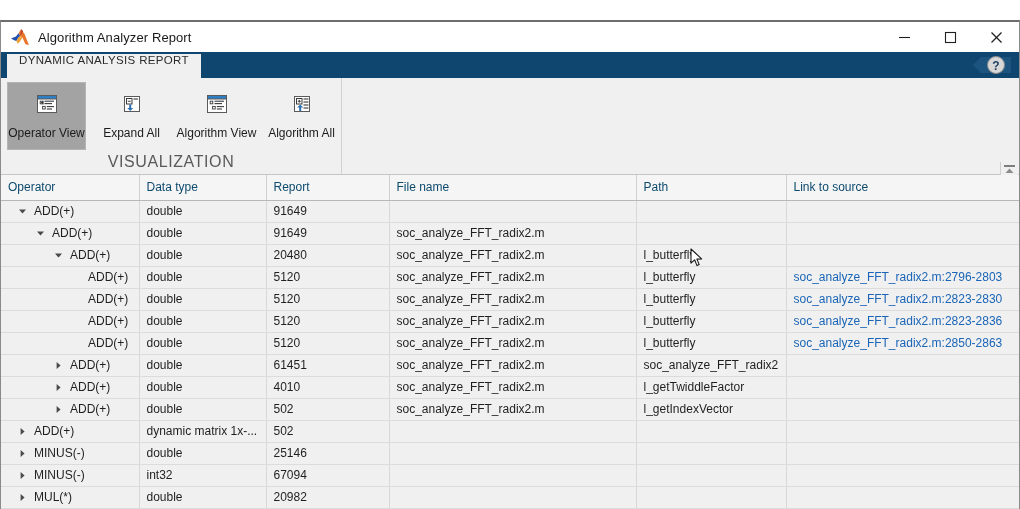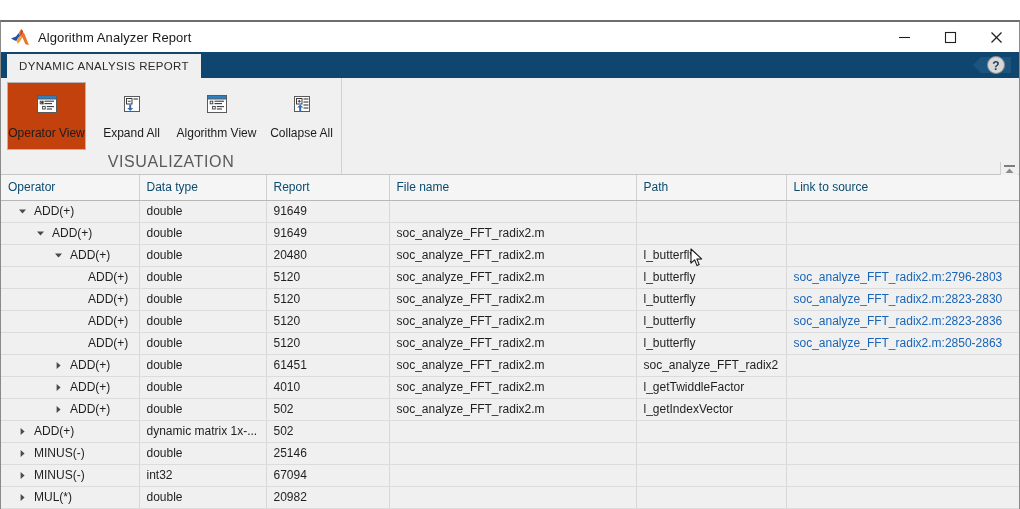--- a/index.html
+++ b/index.html
@@ -67,21 +67,21 @@
   }
   .tab {
     height: 24px;
     margin-left: 6px;
     padding: 0 12px;
     background: #f0f0f0;
     color: #2b2b2b;
     font-size: 11.5px;
     letter-spacing: 0.35px;
     display: flex;
-    align-items: center;
+    align-items: flex-start;
     box-sizing: border-box;
   }
   .help-wrap {
     position: absolute;
     right: 8px;
     top: 2px;
     width: 46px;
     height: 22px;
   }
   .help-wrap svg { display:block; }
@@ -113,21 +113,21 @@
     padding: 6px 4px 4px 4px;
     margin-left: 6px;
     display: flex;
     flex-direction: column;
     align-items: center;
     box-sizing: border-box;
     background: transparent;
     border: 1px solid transparent;
   }
   .ribbon-btn.selected {
-    background: #c2410c;
+    background: #a3a3a3;
     border: 1px solid #b4b4b4;
     height: 68px;
   }
   .ribbon-btn .ico {
     width: 32px; height: 32px;
     margin-bottom: 5px;
   }
   .ribbon-btn .lbl {
     font-size: 12px;
     color: #1c1c1c;
@@ -339,21 +339,21 @@
               <rect x="10.5" y="9.5" width="5.5" height="5.5" fill="none" stroke="#3a3a3a" stroke-width="1"></rect>
               <line x1="11.8" y1="12.25" x2="14.7" y2="12.25" stroke="#3a3a3a" stroke-width="1"></line>
               <line x1="13.25" y1="10.8" x2="13.25" y2="13.7" stroke="#3a3a3a" stroke-width="1"></line>
               <line x1="17.5" y1="10" x2="22.5" y2="10" stroke="#3a3a3a" stroke-width="1.1"></line>
               <line x1="17.5" y1="13" x2="22.5" y2="13" stroke="#3a3a3a" stroke-width="1.1"></line>
               <line x1="17.5" y1="16" x2="22.5" y2="16" stroke="#3a3a3a" stroke-width="1.1"></line>
               <line x1="17.5" y1="19" x2="22.5" y2="19" stroke="#3a3a3a" stroke-width="1.1"></line>
               <path d="M13.2 22 L13.2 18.6 L11.2 18.6 L14.2 15.6 L17.2 18.6 L15.2 18.6 L15.2 22 Z" fill="#2f6fb5"></path>
             </svg>
           </div>
-          <div class="lbl">Collapse All</div>
+          <div class="lbl">Algorithm All</div>
         </div>
 
       </div>
       <div class="group-title">VISUALIZATION</div>
     </div>
   </div>
 
   <div class="corner-tools">
     <div class="ct">
       <svg width="13" height="14" viewBox="0 0 13 14">

